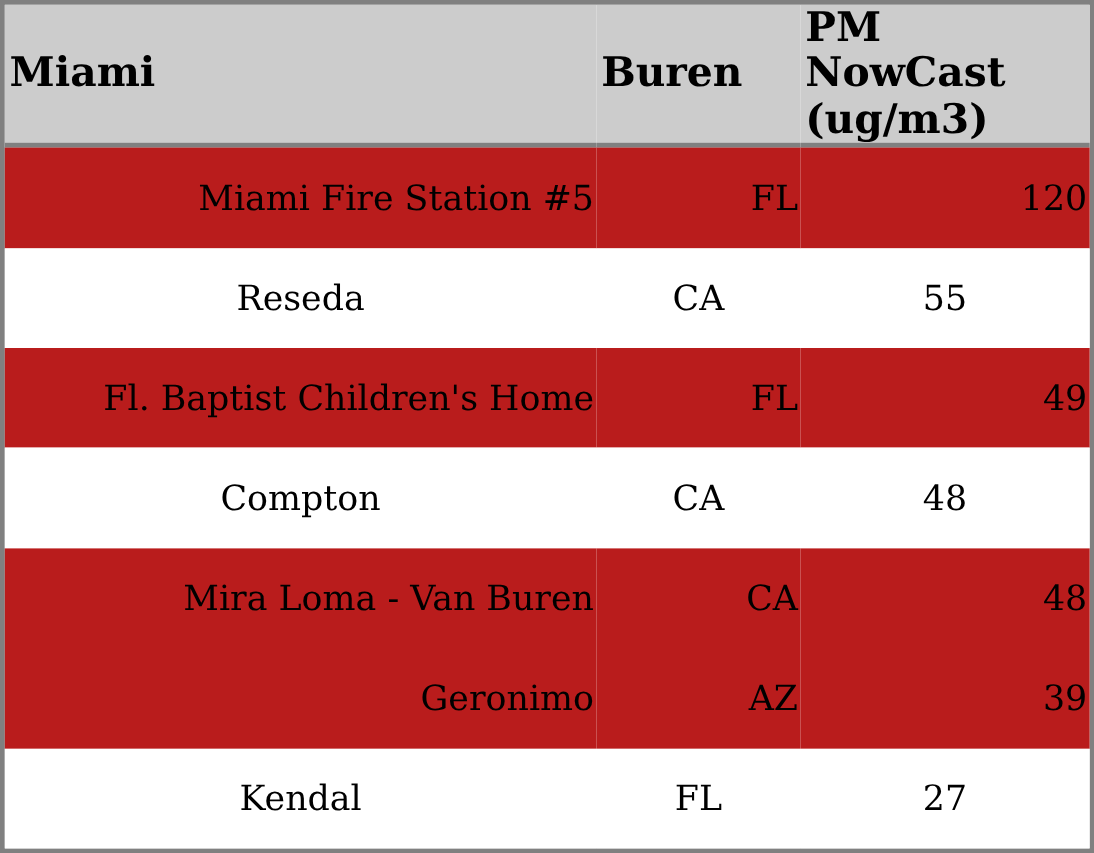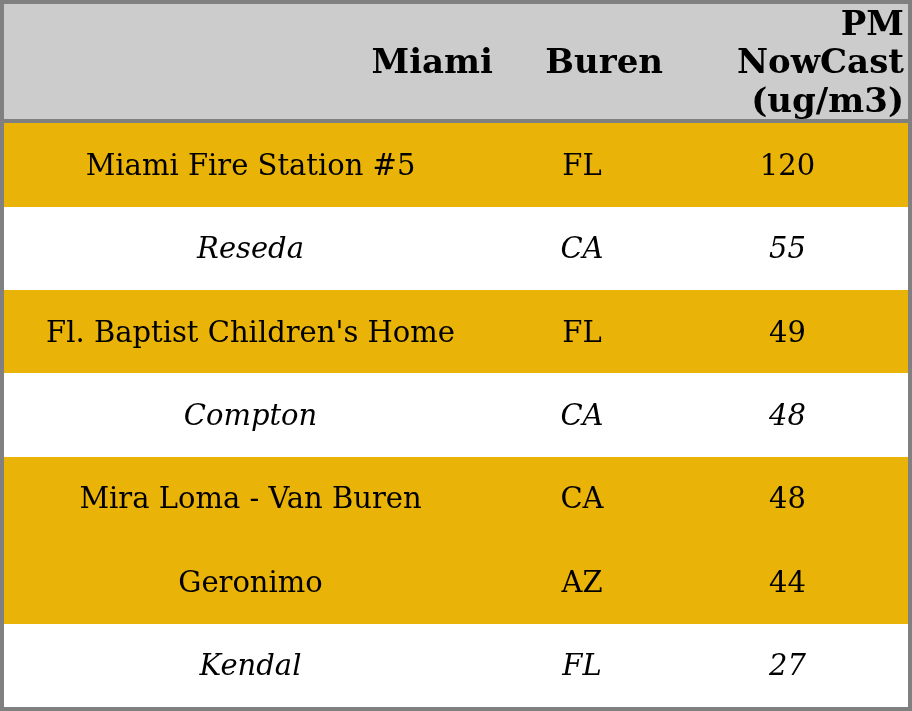--- a/index.html
+++ b/index.html
@@ -20,36 +20,36 @@
     table-layout: fixed;
     background: #ffffff;
   }
   thead th {
     height: 106px;
     background: #cccccc;
     border-bottom: 4px solid #808080;
     font-weight: bold;
     font-size: 34px;
     line-height: 1.13;
-    text-align: right;
+    text-align: left;
     vertical-align: middle;
     white-space: pre-line;
     padding: 0 4px;
   }
   tbody td {
     height: 58px;
     font-size: 29px;
     text-align: center;
     vertical-align: middle;
     white-space: nowrap;
     overflow: hidden;
     padding: 0 2px;
   }
-  tbody tr.row-odd td  { background: #eab308; }
-  tbody tr.row-even td { background: #ffffff; font-style: italic; }
+  tbody tr.row-odd td  { background: #b91c1c; text-align: right; }
+  tbody tr.row-even td { background: #ffffff; }
 </style>
 </head>
 <body>
 
 <table class="data-table">
   <colgroup>
     <col style="width:493px">
     <col style="width:170px">
     <col style="width:241px">
   </colgroup>
@@ -84,21 +84,21 @@
       <td>48</td>
     </tr>
     <tr class="row-odd">
       <td>Mira Loma - Van Buren</td>
       <td>CA</td>
       <td>48</td>
     </tr>
     <tr class="row-odd">
       <td>Geronimo</td>
       <td>AZ</td>
-      <td>44</td>
+      <td>39</td>
     </tr>
     <tr class="row-even">
       <td>Kendal</td>
       <td>FL</td>
       <td>27</td>
     </tr>
   </tbody>
 </table>
 
 </body></html>

